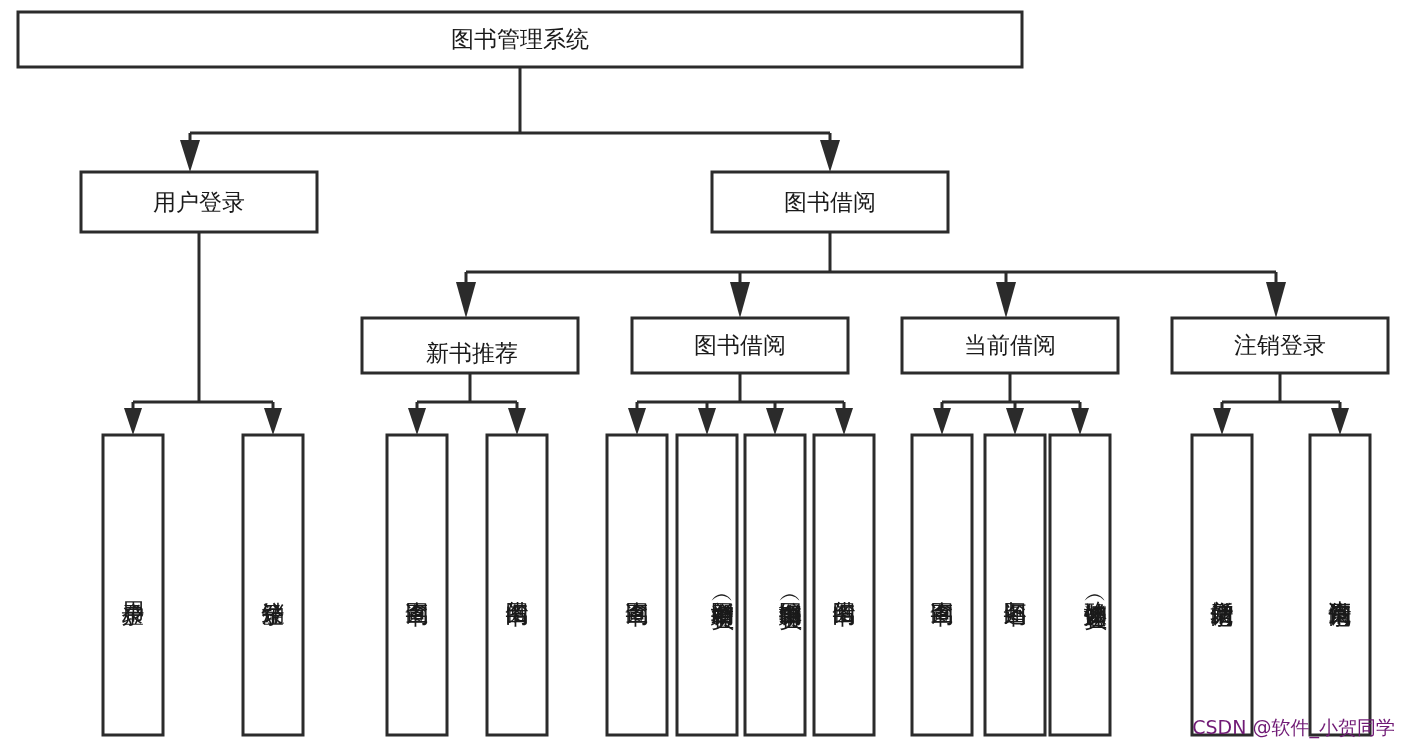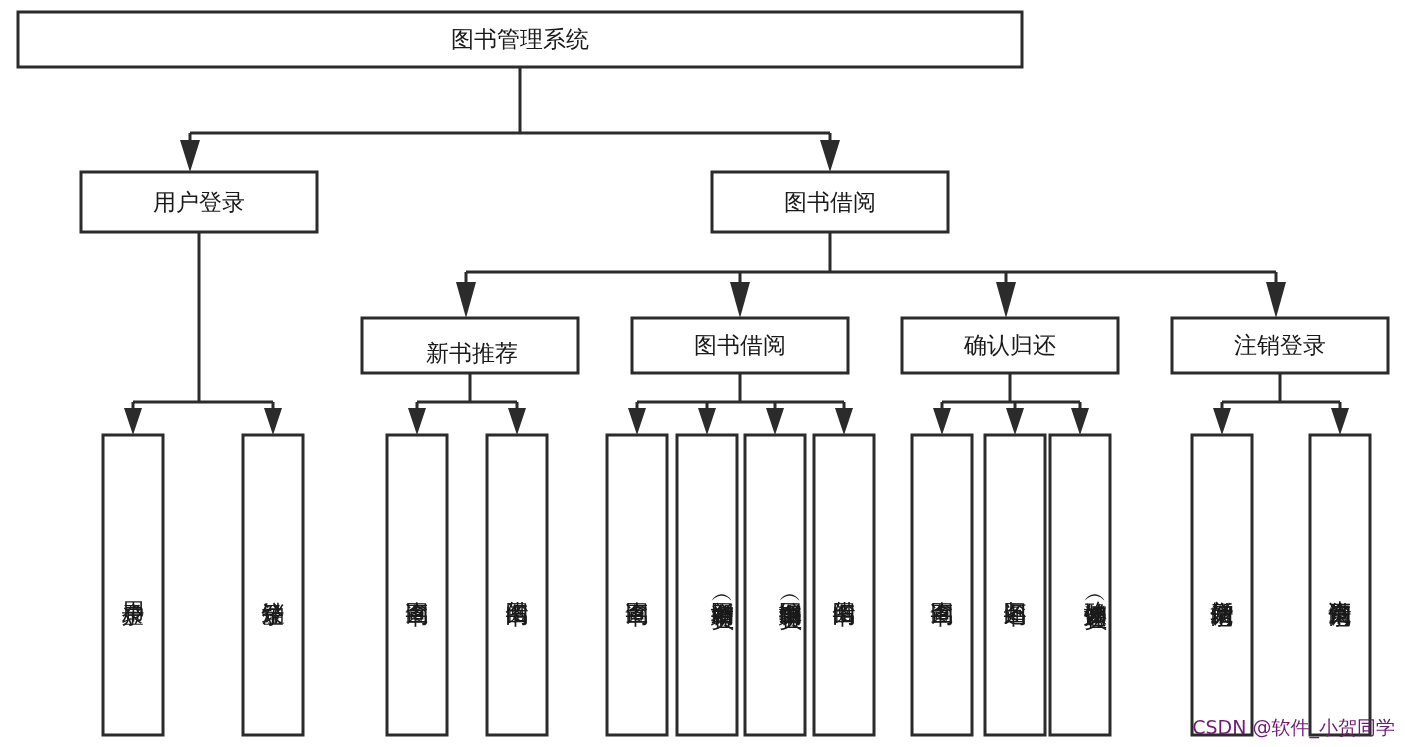--- a/index.html
+++ b/index.html
@@ -185,21 +185,21 @@
   <div class="hlabel-wrap" style="left:18px; top:12px; width:1004px; height:55px;text-align:right;">图书管理系统</div>
 
   <div class="hlabel-wrap" style="left:81px; top:172px; width:236px; height:60px;">用户登录</div>
 
   <div class="hlabel-wrap" style="left:712px; top:172px; width:236px; height:60px;">图书借阅</div>
 
   <div class="hlabel-wrap" style="left:362px; top:326px; width:220px; height:55px;font-family:Liberation Serif, serif;">新书推荐</div>
 
   <div class="hlabel-wrap" style="left:632px; top:318px; width:216px; height:55px;">图书借阅</div>
 
-  <div class="hlabel-wrap" style="left:902px; top:318px; width:216px; height:55px;">确认归还</div>
+  <div class="hlabel-wrap" style="left:902px; top:318px; width:216px; height:55px;">当前借阅</div>
 
   <div class="hlabel-wrap" style="left:1172px; top:318px; width:216px; height:55px;">注销登录</div>
 
   <div class="vlabel-wrap" style="left:103px; top:435px; width:60px; height:300px;">用户登录</div>
 
   <div class="vlabel-wrap" style="left:243px; top:435px; width:60px; height:300px;">注销登录</div>
 
   <div class="vlabel-wrap" style="left:387px; top:435px; width:60px; height:300px;">查询图书</div>
 
   <div class="vlabel-wrap" style="left:487px; top:435px; width:60px; height:300px;">借阅图书</div>

